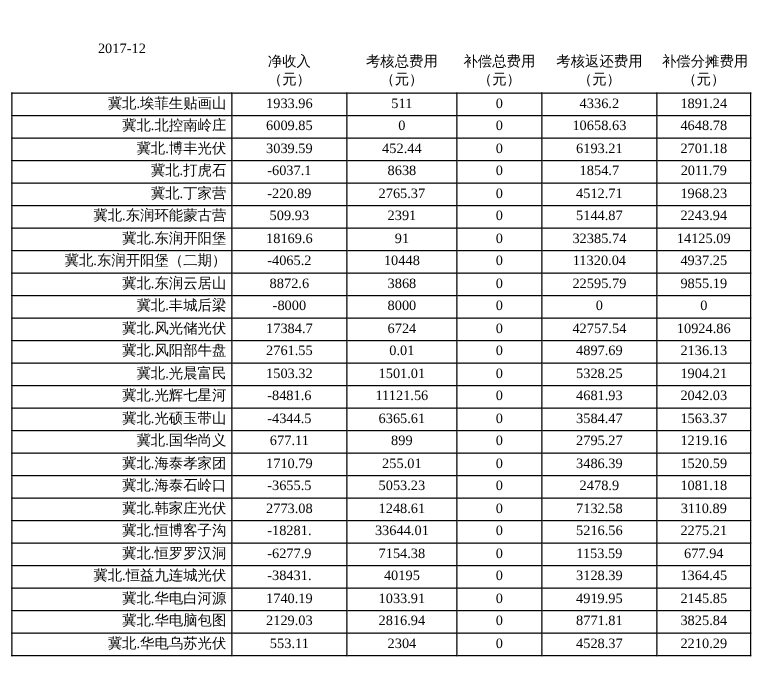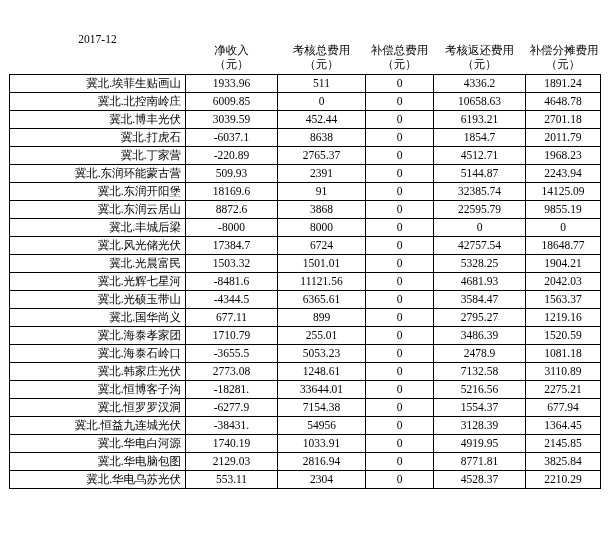--- a/index.html
+++ b/index.html
@@ -163,20 +163,28 @@
         </tr>
         <tr>
           <td class="name">冀北.东润开阳堡</td>
           <td class="num">18169.6</td>
           <td class="num">91</td>
           <td class="num">0</td>
           <td class="num">32385.74</td>
           <td class="num">14125.09</td>
         </tr>
         <tr>
+          <td class="name">冀北.东润开阳堡（二期）</td>
+          <td class="num">-4065.2</td>
+          <td class="num">10448</td>
+          <td class="num">0</td>
+          <td class="num">11320.04</td>
+          <td class="num">4937.25</td>
+        </tr>
+        <tr>
           <td class="name">冀北.东润云居山</td>
           <td class="num">8872.6</td>
           <td class="num">3868</td>
           <td class="num">0</td>
           <td class="num">22595.79</td>
           <td class="num">9855.19</td>
         </tr>
         <tr>
           <td class="name">冀北.丰城后梁</td>
           <td class="num">-8000</td>
@@ -184,21 +192,29 @@
           <td class="num">0</td>
           <td class="num">0</td>
           <td class="num">0</td>
         </tr>
         <tr>
           <td class="name">冀北.风光储光伏</td>
           <td class="num">17384.7</td>
           <td class="num">6724</td>
           <td class="num">0</td>
           <td class="num">42757.54</td>
-          <td class="num">18648.77</td>
+          <td class="num">10924.86</td>
+        </tr>
+        <tr>
+          <td class="name">冀北.风阳部牛盘</td>
+          <td class="num">2761.55</td>
+          <td class="num">0.01</td>
+          <td class="num">0</td>
+          <td class="num">4897.69</td>
+          <td class="num">2136.13</td>
         </tr>
         <tr>
           <td class="name">冀北.光晨富民</td>
           <td class="num">1503.32</td>
           <td class="num">1501.01</td>
           <td class="num">0</td>
           <td class="num">5328.25</td>
           <td class="num">1904.21</td>
         </tr>
         <tr>
@@ -255,27 +271,27 @@
           <td class="num">33644.01</td>
           <td class="num">0</td>
           <td class="num">5216.56</td>
           <td class="num">2275.21</td>
         </tr>
         <tr>
           <td class="name">冀北.恒罗罗汉洞</td>
           <td class="num">-6277.9</td>
           <td class="num">7154.38</td>
           <td class="num">0</td>
-          <td class="num">1554.37</td>
+          <td class="num">1153.59</td>
           <td class="num">677.94</td>
         </tr>
         <tr>
           <td class="name">冀北.恒益九连城光伏</td>
           <td class="num">-38431.</td>
-          <td class="num">54956</td>
+          <td class="num">40195</td>
           <td class="num">0</td>
           <td class="num">3128.39</td>
           <td class="num">1364.45</td>
         </tr>
         <tr>
           <td class="name">冀北.华电白河源</td>
           <td class="num">1740.19</td>
           <td class="num">1033.91</td>
           <td class="num">0</td>
           <td class="num">4919.95</td>

